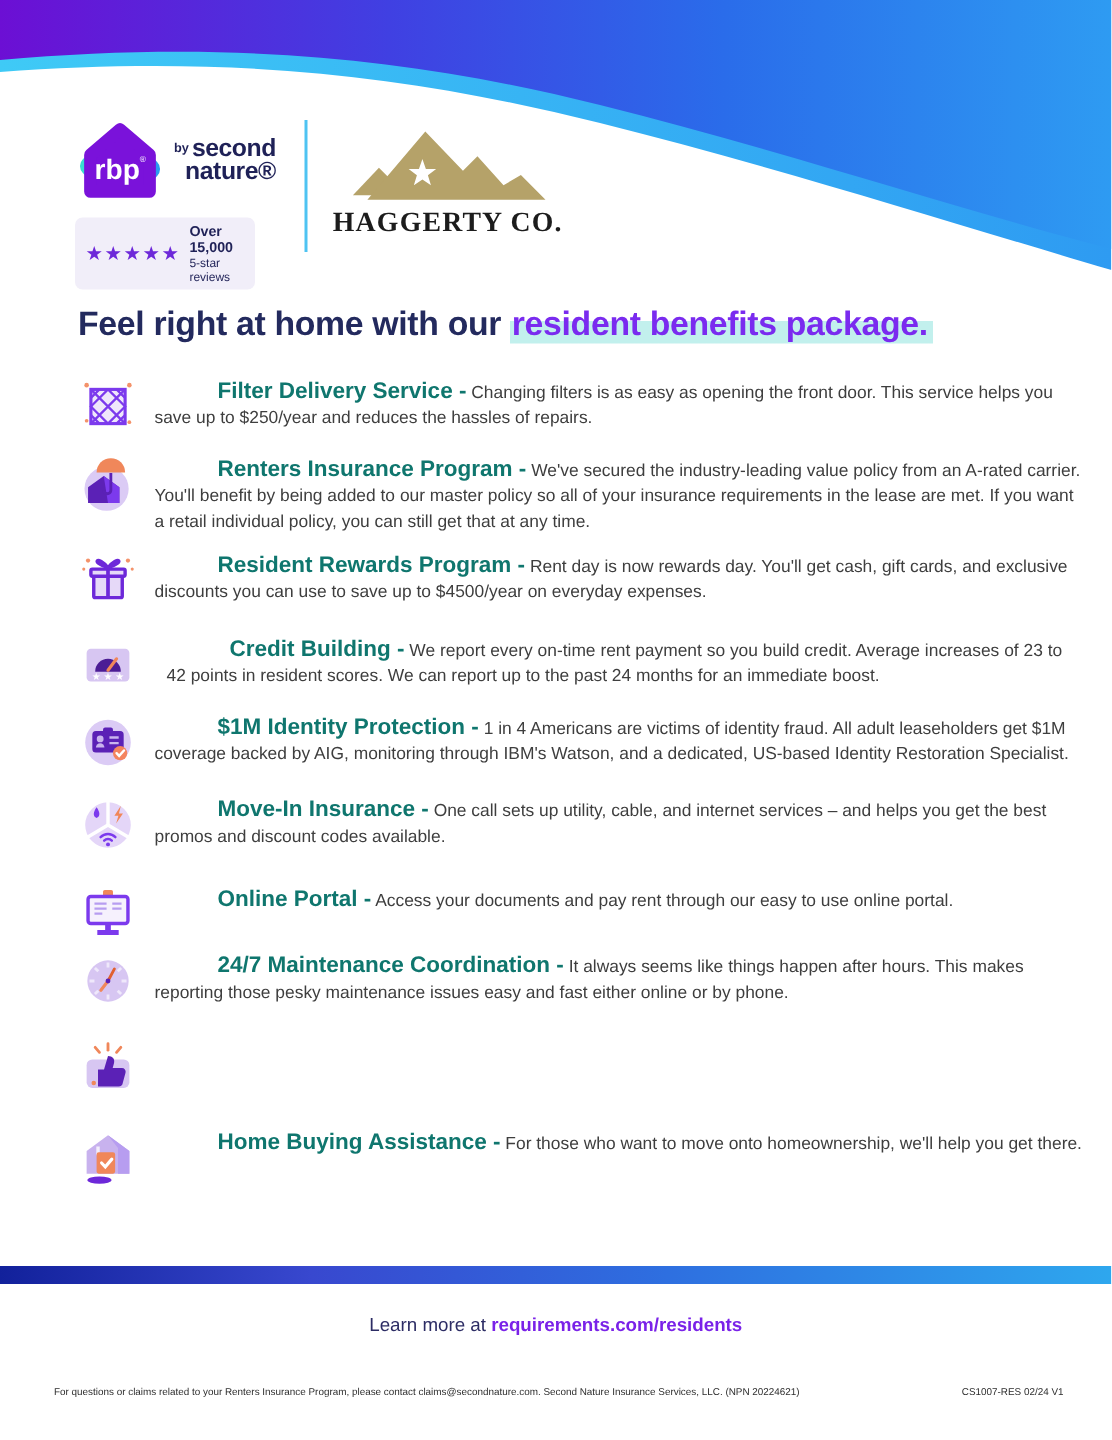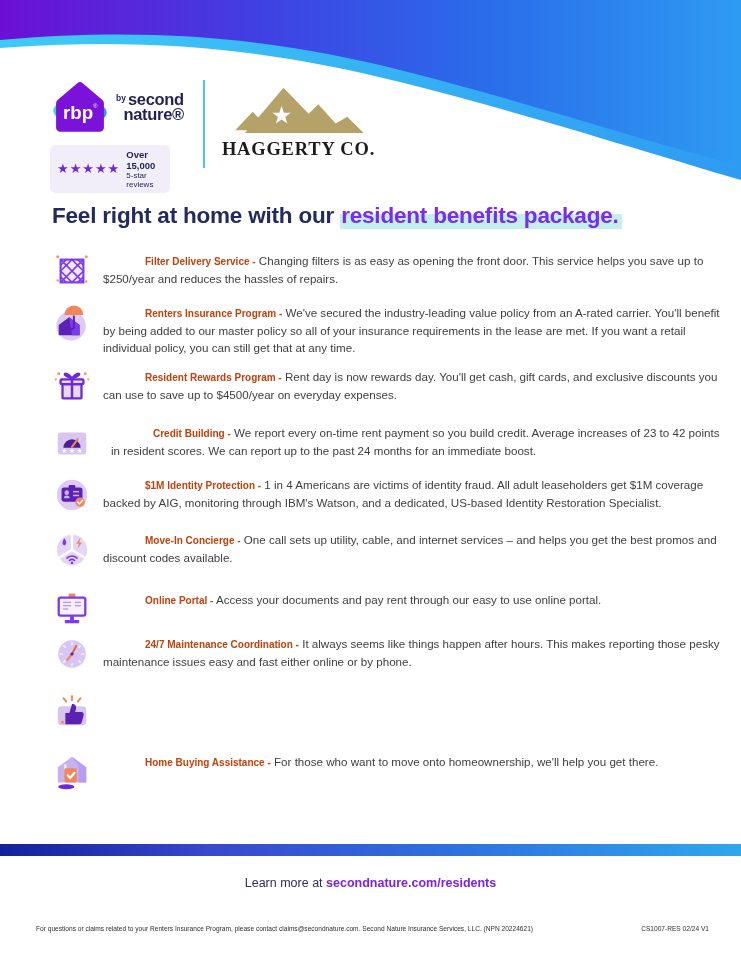--- a/index.html
+++ b/index.html
@@ -28,21 +28,21 @@
   
   .headline { position:absolute; top:203px; left:52px; width:660px; font-size:22.5px; font-weight:bold; letter-spacing:-0.2px; white-space:nowrap; }
   .hl-prefix { color:#232a5e; }
   .hl-highlight { color:#7a2bef; background:linear-gradient(to bottom, rgba(0,0,0,0) 42%, #c2f0ed 42%); padding:0 3px 1px 1px; }
 
   
   .benefits { position:absolute; top:252px; left:52px; width:670px; }
   .benefit-row { display:flex; align-items:flex-start; }
   .benefit-icon { flex:0 0 40px; width:40px; margin-right:11px; display:flex; justify-content:center; }
   .benefit-text { font-size:11.6px; line-height:16.8px; color:#3e3e3e; padding-top:1px; }
-  .benefit-title { font-weight:bold; font-size:10px; color:#c2410c;padding-left:42px; }
+  .benefit-title { font-weight:bold; font-size:15px; color:#0f766e;padding-left:42px; }
 
   
   .learn-more { position:absolute; top:876px; left:0; width:741px; text-align:center; font-size:12.5px; color:#2c2c64; }
   .learn-link { color:#7a22e8; font-weight:bold; }
   .bottom-bar { position:absolute; top:844px; left:0; width:741px; height:12px;
     background:linear-gradient(90deg,#12219b,#3848cf 28%,#2e6fe0 60%,#2ea7ee 100%); }
   .fineprint { position:absolute; top:925px; left:36px; right:32px; display:flex; justify-content:space-between; font-size:6.6px; color:#2e2e2e; }
   .doc-code { white-space:nowrap; margin-left:30px; }
 </style>
 </head>
@@ -188,21 +188,21 @@
               <line x1="20" y1="20" x2="20" y2="3"></line>
               <line x1="20" y1="20" x2="5" y2="29"></line>
               <line x1="20" y1="20" x2="35" y2="29"></line>
             </g>
             <path d="M12,7.5 c2.6,3.6 2.6,6.5 0,7.6 c-2.6,-1.1 -2.6,-4 0,-7.6" fill="#7c3aed"></path>
             <path d="M29,6.5 l-4.5,7 h2.8 l-1.6,5.5 l4.8,-7 h-2.8 Z" fill="#f0875a"></path>
             <path d="M14.8,28.5 a7.2,7.2 0 0 1 10.4,0 M17.3,31 a3.8,3.8 0 0 1 5.4,0" stroke="#7c3aed" stroke-width="1.7" fill="none" stroke-linecap="round"></path>
             <circle cx="20" cy="33.6" r="1.4" fill="#7c3aed"></circle>
           </svg>
         </span>
-        <div class="benefit-text"><span class="benefit-title">Move-In Concierge -</span> <span>One call sets up utility, cable, and internet services – and helps you get the best promos and discount codes available.</span></div>
+        <div class="benefit-text"><span class="benefit-title">Move-In Insurance -</span> <span>One call sets up utility, cable, and internet services – and helps you get the best promos and discount codes available.</span></div>
       </div>
       <div class="benefit-row" style="margin-bottom: 6px;">
         <span class="benefit-icon">
           <svg viewBox="0 0 40 40" width="38" height="38">
             <rect x="16.5" y="2.5" width="7" height="6" rx="1.2" fill="#f0875a"></rect>
             <rect x="6" y="7" width="28" height="19" rx="2" fill="#f6f1fd" stroke="#7c3aed" stroke-width="2.4"></rect>
             <g stroke="#b79df0" stroke-width="1.5">
               <line x1="10.5" y1="12" x2="19" y2="12"></line>
               <line x1="10.5" y1="15.5" x2="19" y2="15.5"></line>
               <line x1="10.5" y1="19" x2="16" y2="19"></line>
@@ -259,20 +259,20 @@
             <rect x="12" y="16" width="13" height="15" rx="1.5" fill="#f0875a"></rect>
             <path d="M15.5,23.5 l2.6,2.7 l4.6,-5.4" stroke="#ffffff" stroke-width="2.2" fill="none" stroke-linecap="round"></path>
           </svg>
         </span>
         <div class="benefit-text"><span class="benefit-title">Home Buying Assistance -</span> <span>For those who want to move onto homeownership, we'll help you get there.</span></div>
       </div>
     </div>
 
   <div class="bottom-bar"></div>
 
-  <div class="learn-more"><span>Learn more at </span><span class="learn-link">secondnature.com/residents</span></div>
+  <div class="learn-more"><span>Learn more at </span><span class="learn-link">requirements.com/residents</span></div>
 
   <div class="fineprint">
     <span>For questions or claims related to your Renters Insurance Program, please contact claims@secondnature.com. Second Nature Insurance Services, LLC. (NPN 20224621)</span>
     <span class="doc-code">CS1007-RES 02/24 V1</span>
   </div>
 
 </div>
 
 </body></html>

